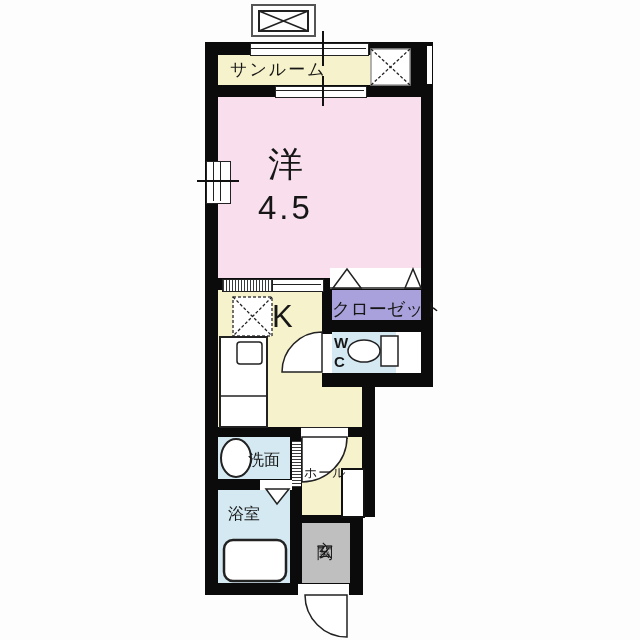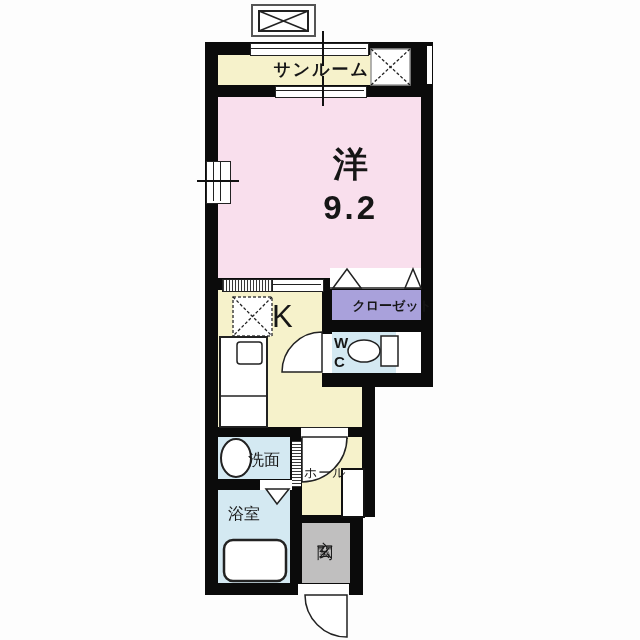--- a/index.html
+++ b/index.html
@@ -4,21 +4,21 @@
 <title>Floor Plan</title>
 <style>
   html,body{margin:0;padding:0;background:#fff;}
   #stage{position:relative;width:640px;height:640px;background:#fdfdfd;overflow:hidden;
          font-family:"Liberation Sans","DejaVu Sans",sans-serif;color:#111;}
   .abs{position:absolute;}
   .wall{position:absolute;background:#0b0b0b;}
   .floor{position:absolute;}
   .open{position:absolute;background:#fff;}
   .lbl{position:absolute;color:#161616;white-space:nowrap;}
-  .center{text-align:right;font-weight:bold;}
+  .center{text-align:left;}
   .hatchV{background:repeating-linear-gradient(90deg,#3a3a3a 0 1px,#fff 1px 3px);}
   .hatchH{background:repeating-linear-gradient(0deg,#3a3a3a 0 1px,#fff 1px 3px);}
   svg{position:absolute;left:0;top:0;}
 </style>
 </head>
 <body>
 
 <div id="stage">
 
   <div class="floor" style="left: 218px; top: 55px; width: 192px; height: 32px; background-color: rgb(246, 242, 203);"></div>
@@ -130,22 +130,22 @@
 
     <ellipse cx="236" cy="458" rx="15" ry="19" fill="#fff" stroke="#222" stroke-width="2"></ellipse>
 
     <polygon points="266,489 289,489 277,504" fill="#fff" stroke="#222" stroke-width="1.5"></polygon>
 
     <rect x="224" y="540" width="62" height="41" rx="9" fill="#fff" stroke="#222" stroke-width="2.5"></rect>
   </svg>
 
   <div class="lbl center" style="left:230px;top:58px;width:140px;font-size:17px;letter-spacing:2px;">サンルーム</div>
   <div class="lbl center" style="left:268px;top:141px;width:100px;font-size:35px;">洋</div>
-  <div class="lbl center" style="left:258px;top:189px;width:120px;font-size:33px;letter-spacing:3px;">9.2</div>
-  <div class="lbl center" style="left:324px;top:297px;width:108px;font-size:13px;">クローゼット</div>
+  <div class="lbl center" style="left:258px;top:189px;width:120px;font-size:33px;letter-spacing:3px;">4.5</div>
+  <div class="lbl center" style="left:332px;top:297px;width:108px;font-size:18px;">クローゼット</div>
   <div class="lbl" style="left:272px;top:299px;font-size:31px;">K</div>
   <div class="lbl" style="left:334px;top:334px;width:15px;font-size:15px;line-height:1.25;word-break:break-all;white-space:normal;font-weight:bold;">WC</div>
   <div class="lbl" style="left:248px;top:450px;font-size:16px;">洗面</div>
   <div class="lbl" style="left:304px;top:464px;font-size:13px;letter-spacing:1px;">ホール</div>
   <div class="lbl" style="left:228px;top:504px;font-size:16px;">浴室</div>
   <div class="lbl" style="left:314px;top:528px;font-size:16px;writing-mode:vertical-rl;letter-spacing:4px;">玄関</div>
 
 </div>
 
 </body></html>

